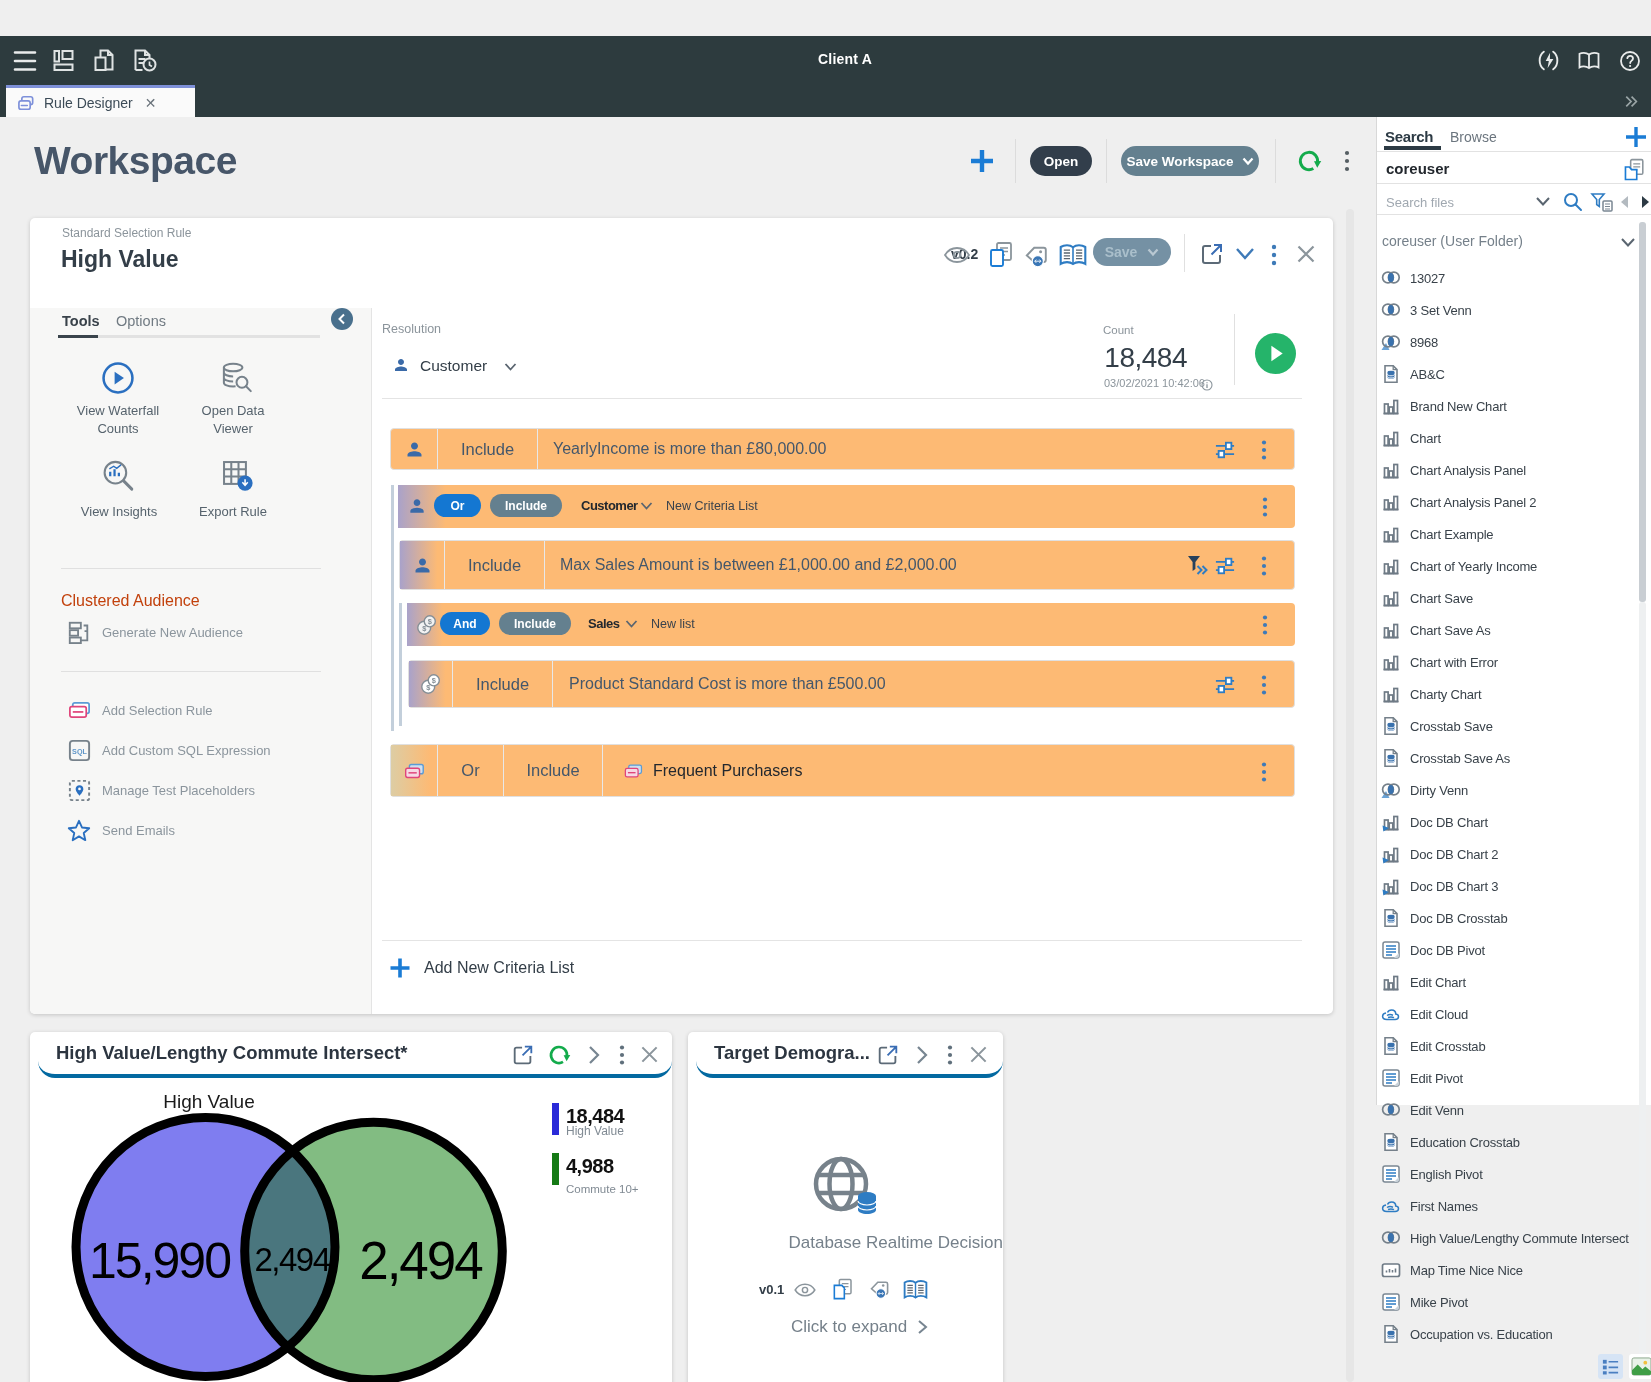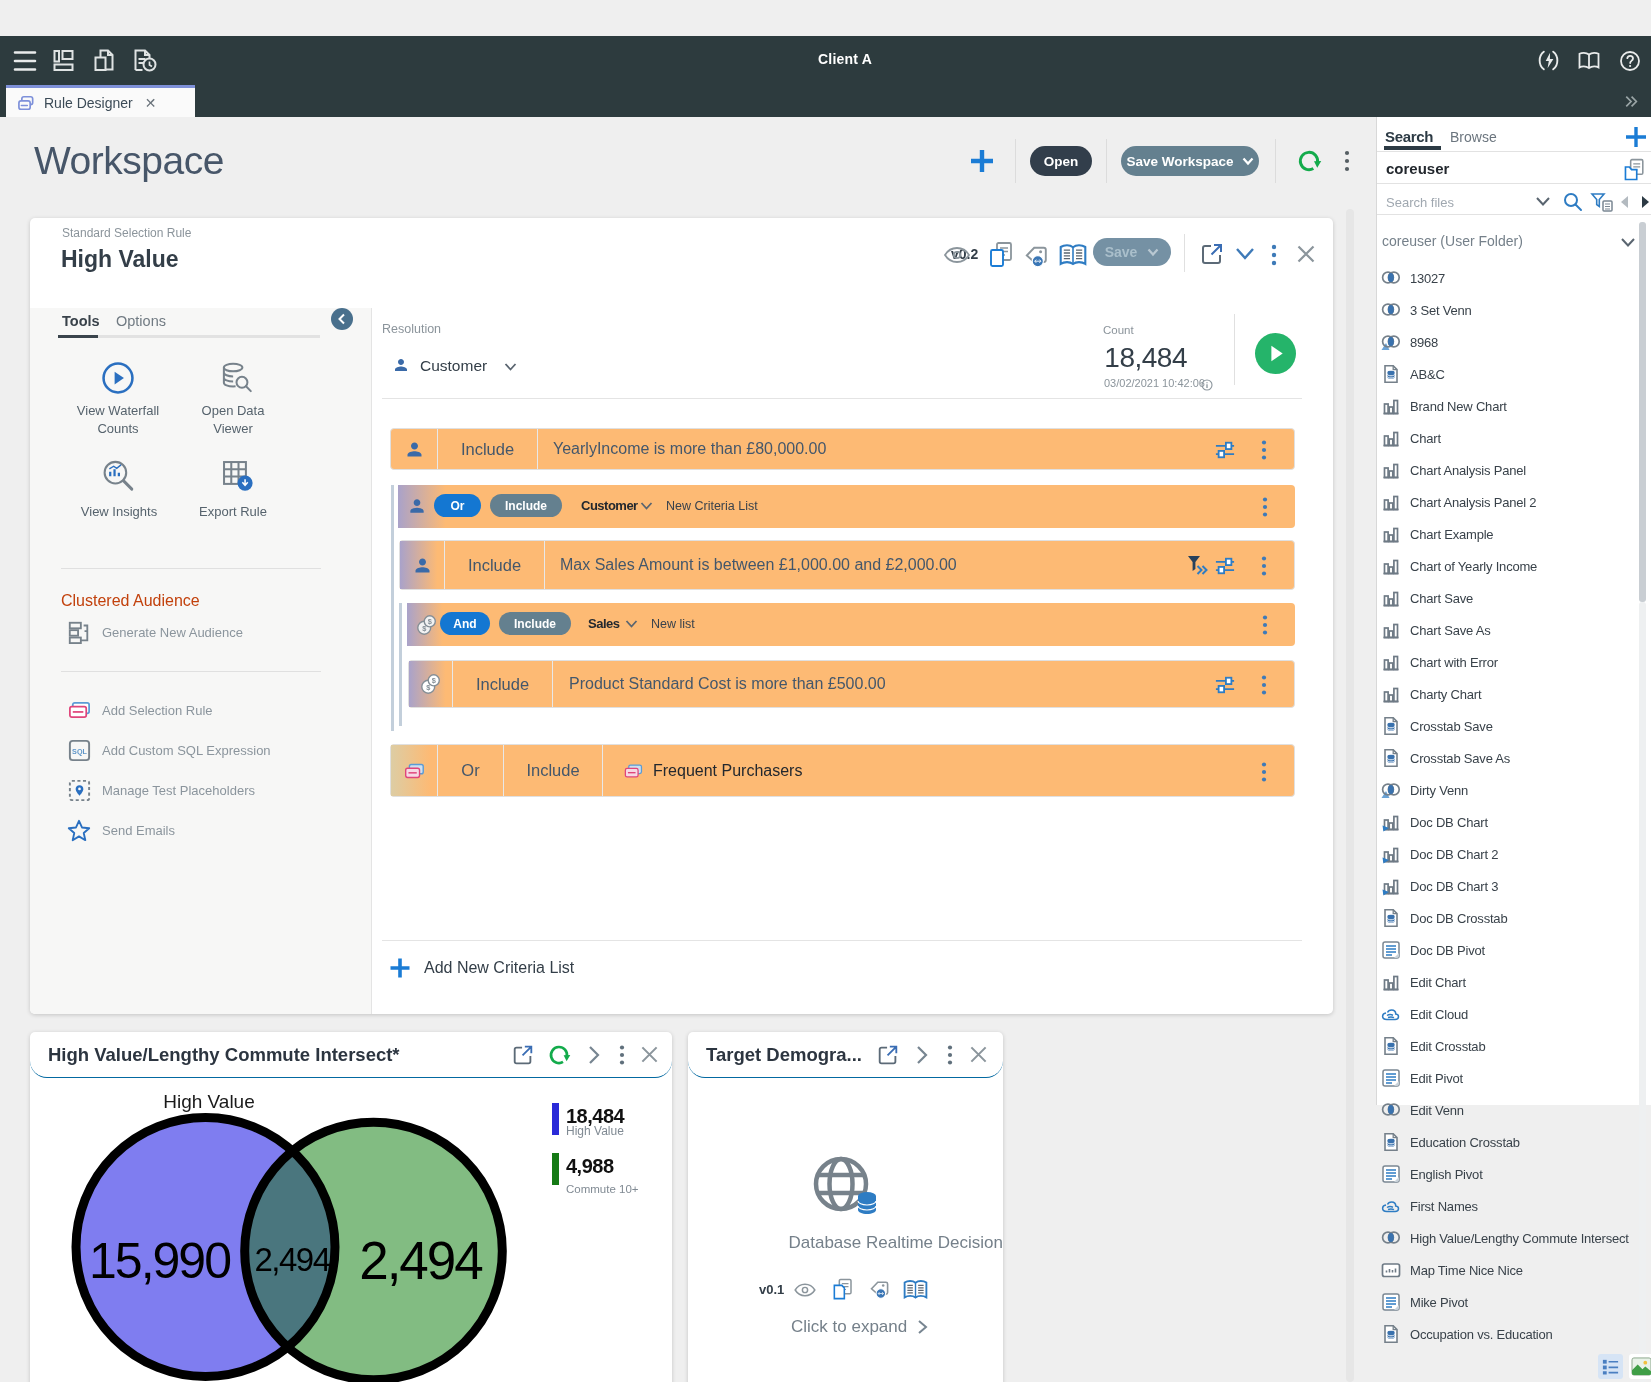--- a/index.html
+++ b/index.html
@@ -12,41 +12,41 @@
 #titlebar { position:absolute; left:0; top:0; width:1651px; height:36px; background:#2d3b3e; }
 #toolbar { position:absolute; left:0; top:36px; width:1651px; height:49px; background:#2d3b3e; }
 #tabrow { position:absolute; left:0; top:85px; width:1651px; height:32px; background:#2d3b3e; }
 #tab { position:absolute; left:6px; top:0; width:189px; height:32px; background:#fafafa; border-top:3px solid #7e90d8; display:flex; align-items:center; }
 #tab .lbl { color:#3c4b57; font-size:14px; margin-left:8px; }
 #tab .x { color:#6a737b; font-size:14px; margin-left:12px; }
 .ttl { color:#fff; font-size:13.5px; font-weight:bold; letter-spacing:.2px; }
 
 
 #main { position:absolute; left:0; top:117px; width:1375px; height:1265px; background:#efefef; }
-#wsTitle { position:absolute; left:34px; top:22px; font-size:39px; font-weight:400; color:#475669; letter-spacing:-0.5px; }
+#wsTitle { position:absolute; left:34px; top:22px; font-size:39px; font-weight:700; color:#475669; letter-spacing:-0.5px; }
 .vdiv { position:absolute; width:1px; background:#dcdcdc; }
 .pill { border-radius:17px; color:#fff; font-weight:bold; font-size:14px; display:flex; align-items:center; justify-content:center; }
 
 
 #ruleCard { position:absolute; left:30px; top:101px; width:1303px; height:796px; background:#fff; border-radius:5px; box-shadow:0 1px 4px rgba(0,0,0,.18); }
 #toolsPanel { position:absolute; left:0; top:90px; width:342px; height:706px; background:#f7f7f6; border-right:1px solid #e4e4e4; border-radius:0 0 0 5px; }
 .tgray { color:#8b949b; }
 .item-lbl { color:#8b959d; font-size:13px; }
 
 
 .crow { position:absolute; background:#fdba74; border:1px solid #e0e0e0; border-radius:4px; display:flex; align-items:stretch; }
 .ccell { display:flex; align-items:center; justify-content:center; border-right:1px solid #e8e8e8; color:#44576b; font-size:16.5px; }
 .ctext { display:flex; align-items:center; color:#44576b; font-size:16px; padding-left:22px; flex:1; }
 .gradp { background:linear-gradient(90deg,#a9a2ca 0%,rgba(255,255,255,0) 85%); }
 .gradt { background:linear-gradient(90deg,#ddcda4 0%,rgba(255,255,255,0) 85%); }
 .vbar { position:absolute; width:3px; background:#c3cfdb; }
 
 
 .panel { position:absolute; background:#fff; border-radius:5px; box-shadow:0 1px 4px rgba(0,0,0,.18); }
-.phead { position:absolute; left:0; top:0; right:0; height:46px; border-bottom:1px solid #0369a1; display:flex; align-items:center;border-radius:17px; }
+.phead { position:absolute; left:8px; top:0; right:0; height:46px; border-bottom:4px solid #0369a1; display:flex; align-items:center;border-radius:17px; }
 .ptitle { font-size:18.5px; font-weight:bold; color:#2c3540; margin-left:18px; }
 
 
 #sidebar { position:absolute; left:1376px; top:117px; width:275px; height:988px; background:#fff; border-left:1px solid #d8d8d8; }
 .srow { position:absolute; left:4px; display:flex; align-items:center; }
 .srow .txt { font-size:13px; color:#39424a; margin-left:9px; white-space:nowrap; letter-spacing:-0.2px; }
 </style>
 </head>
 <body>
 <div id="app">

